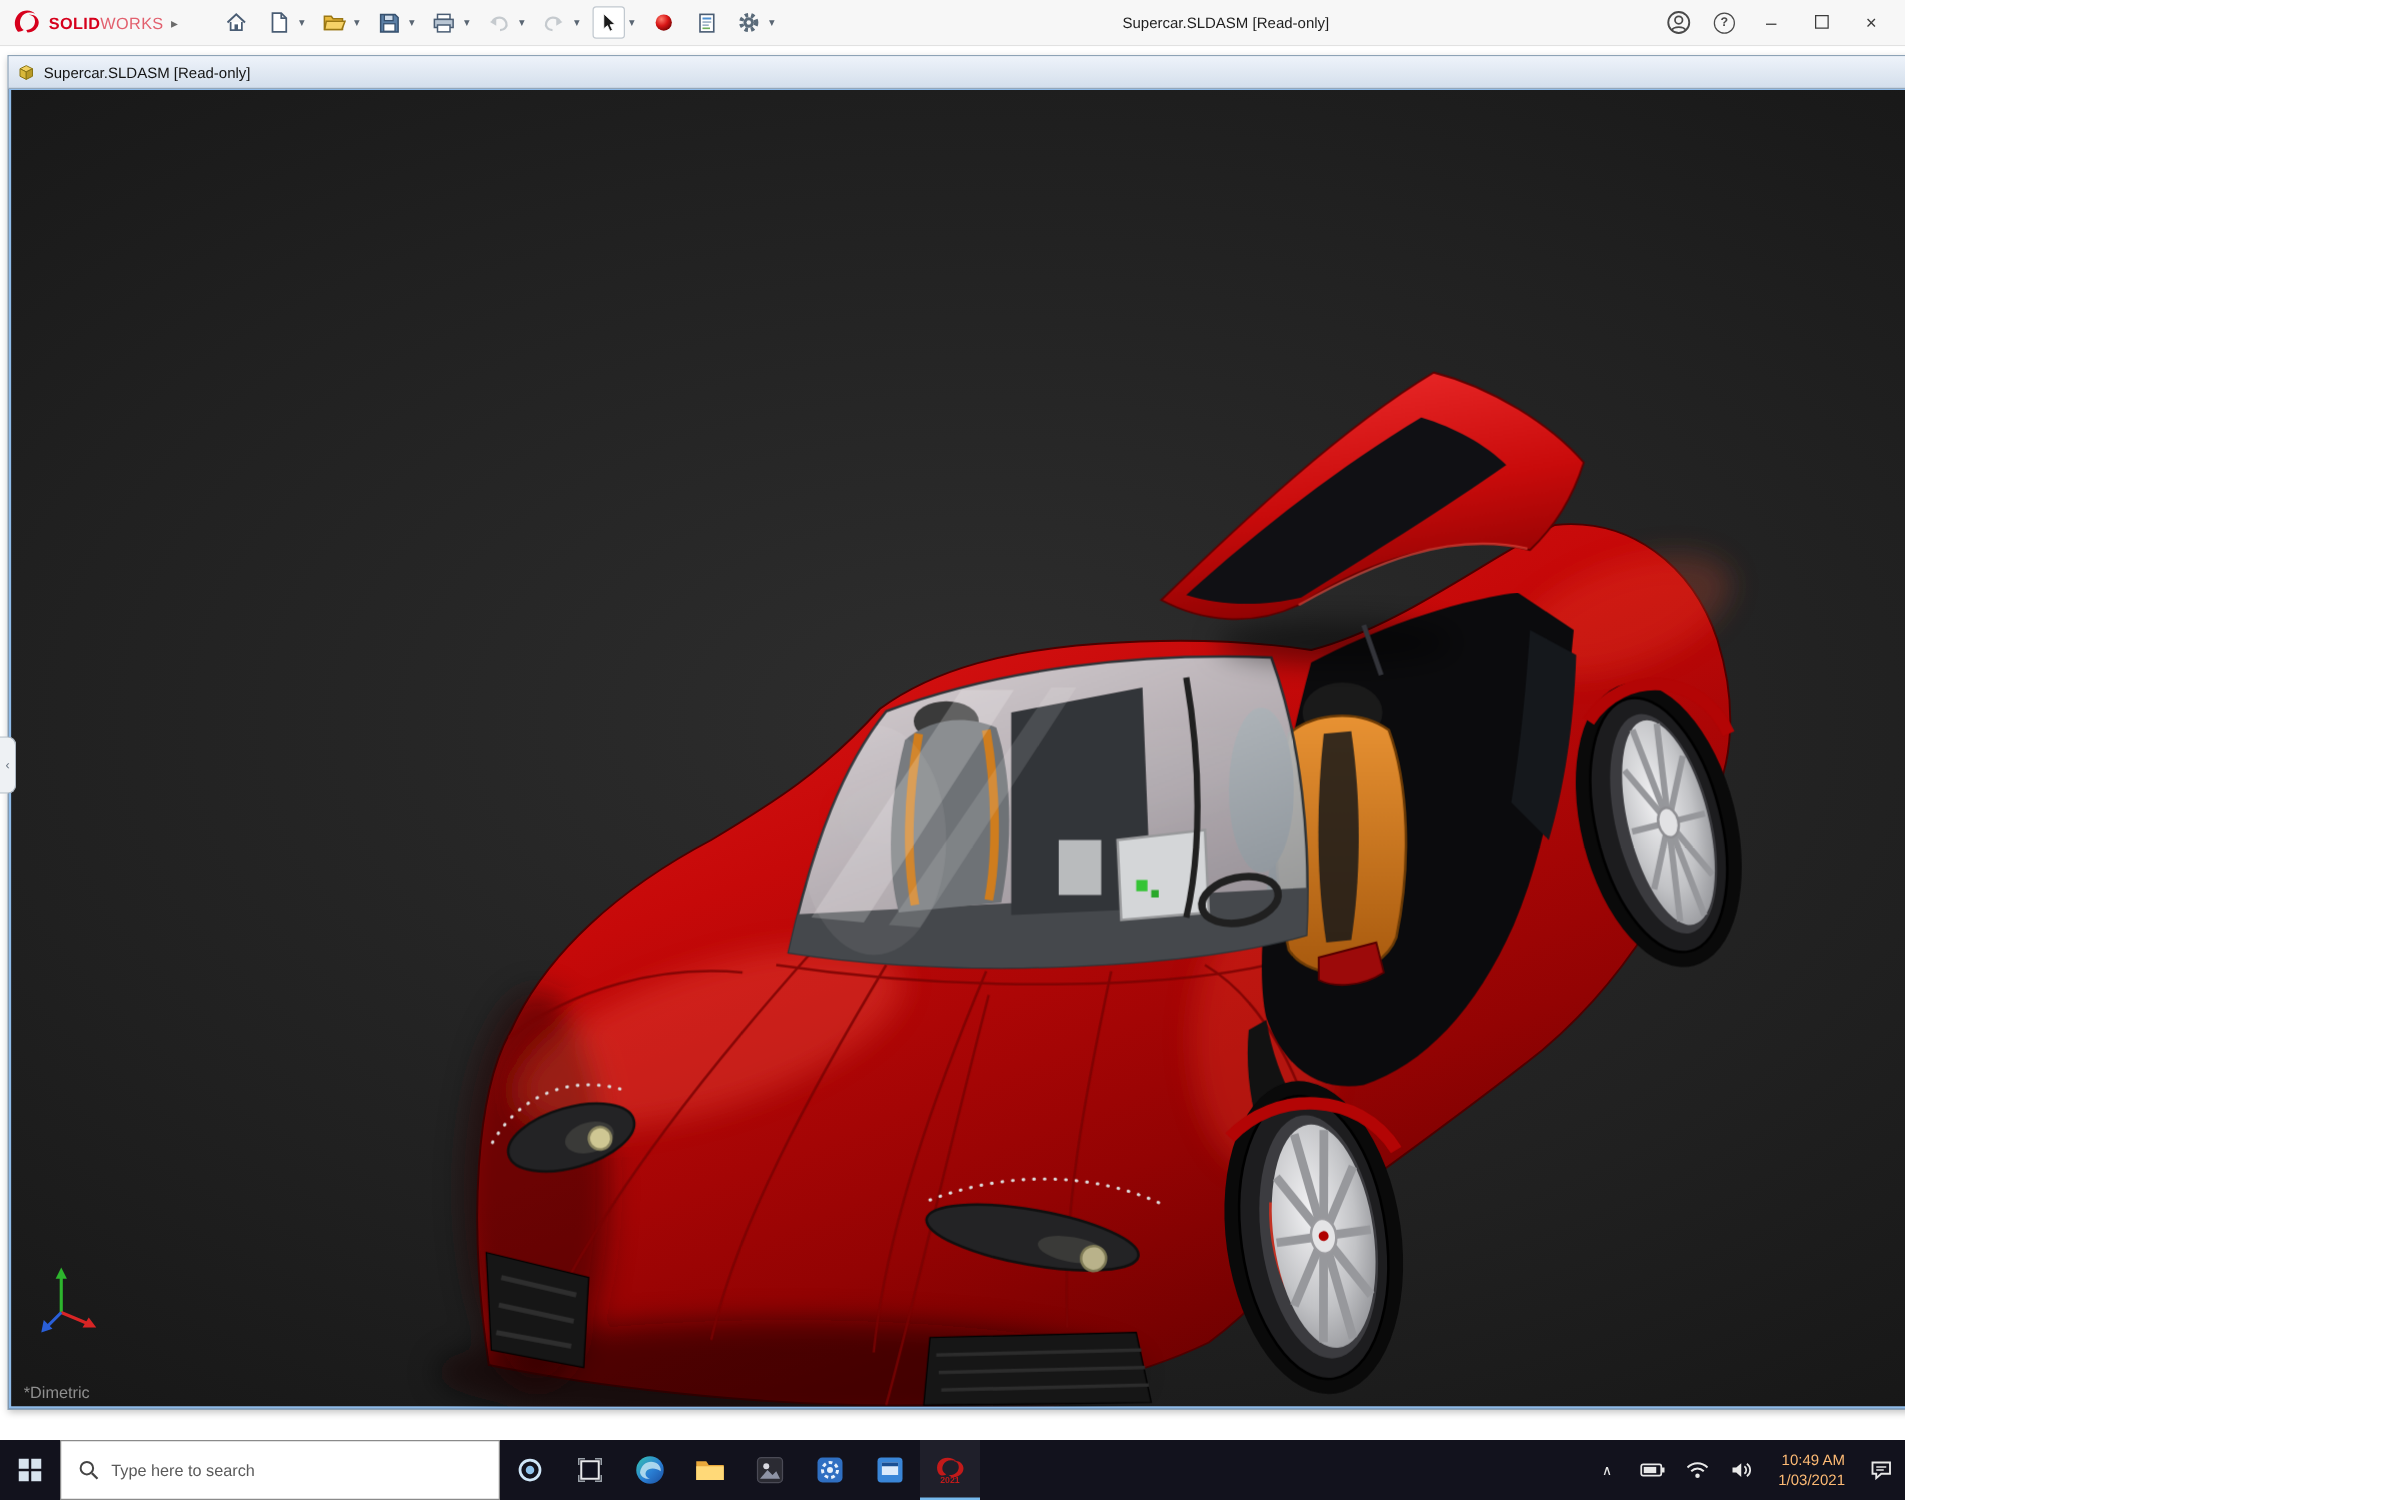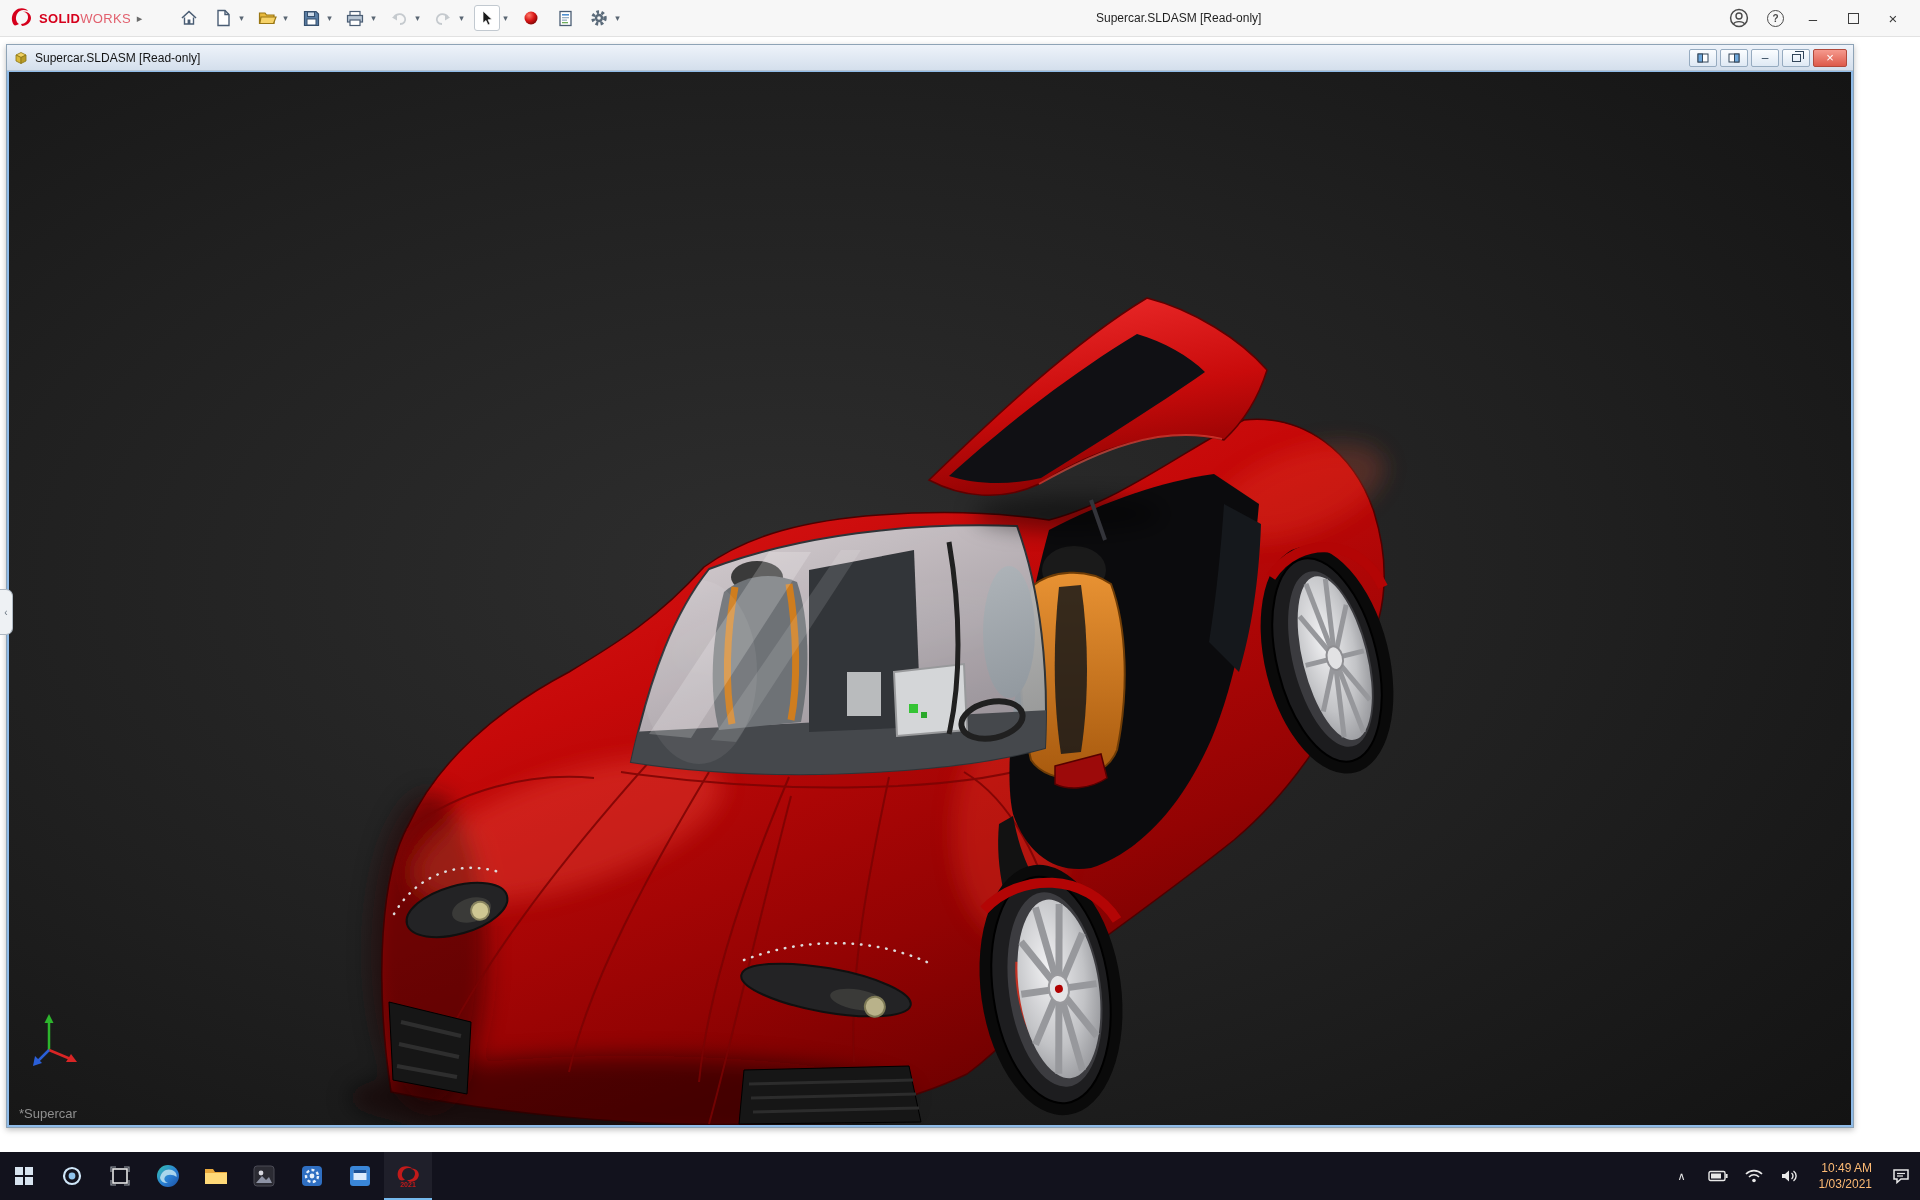--- a/index.html
+++ b/index.html
@@ -1,18 +1,18 @@
 <!DOCTYPE html>
 <html><head>
 <meta charset="utf-8">
 <style>
   * { margin:0; padding:0; box-sizing:border-box; }
   html,body { width:1920px; height:1200px; overflow:hidden; }
   body { font-family:"Liberation Sans", sans-serif; background:#fff; }
-  .screen { position:relative; width:1920px; height:1200px; background:#fdfdfd; overflow:hidden; }
+  .screen { position:relative; width:1524px; height:1200px; background:#fdfdfd; overflow:hidden; }
 
   
   .app-titlebar { position:absolute; top:0; left:0; right:0; height:37px; background:#f7f7f7;
     border-bottom:1px solid #e2e2e2; display:flex; align-items:center; padding:0 10px; }
   .brand { display:flex; align-items:center; gap:5px; }
   .brand-text { font-size:13px; letter-spacing:.3px; }
   .brand-bold { font-weight:bold; color:#d6001c; }
   .brand-light { color:#e2606e; }
   .flyout-arrow { color:#6b6b6b; font-size:11px; margin:0 8px 0 6px; cursor:default; }
   .toolbar { display:flex; align-items:center; gap:2px; margin-left:26px; }
@@ -429,35 +429,42 @@
           <g transform="translate(30,942)">
             <line x1="10" y1="36" x2="10" y2="4" stroke="#2db52d" stroke-width="2.5"></line>
             <path d="M10 0 L5.5 9 L14.5 9 Z" fill="#2db52d"></path>
             <line x1="10" y1="36" x2="34" y2="46" stroke="#d82525" stroke-width="2.5"></line>
             <path d="M38 48 L27 48 L32 40 Z" fill="#d82525"></path>
             <line x1="10" y1="36" x2="-2" y2="48" stroke="#2a5fd8" stroke-width="2.5"></line>
             <path d="M-6 52 L-4 42 L3 49 Z" fill="#2a5fd8"></path>
           </g>
         </svg>
 
-        <div class="view-label">*Supercar</div>
+        <div class="view-label">*Dimetric</div>
       </div>
     </div>
 
     <div class="flyout-tab">‹</div>
   </div>
 
   <div class="taskbar">
     <div class="tk-btn">
       <span class="win-logo">
           <i></i>
           <i></i>
           <i></i>
           <i></i>
         </span>
+    </div>
+    <div class="search-box">
+      <svg width="16" height="16" viewBox="0 0 16 16">
+        <circle cx="6.5" cy="6.5" r="5" fill="none" stroke="#444" stroke-width="1.6"></circle>
+        <line x1="10.5" y1="10.5" x2="15" y2="15" stroke="#444" stroke-width="1.8"></line>
+      </svg>
+      <span>Type here to search</span>
     </div>
     <div class="tk-btn">
       <svg width="22" height="22" viewBox="0 0 22 22">
         <circle cx="11" cy="11" r="8" fill="none" stroke="#cfe6f8" stroke-width="2.2"></circle>
         <circle cx="11" cy="11" r="3.4" fill="#8fc3ec"></circle>
       </svg>
     </div>
     <div class="tk-btn">
       <svg width="22" height="22" viewBox="0 0 22 22">
         <rect x="4" y="4" width="14" height="14" fill="none" stroke="#e8e8e8" stroke-width="1.6"></rect>

